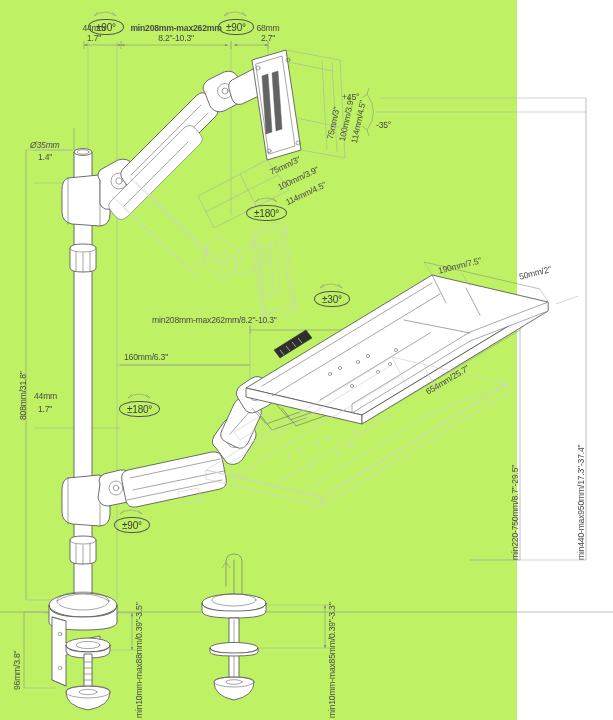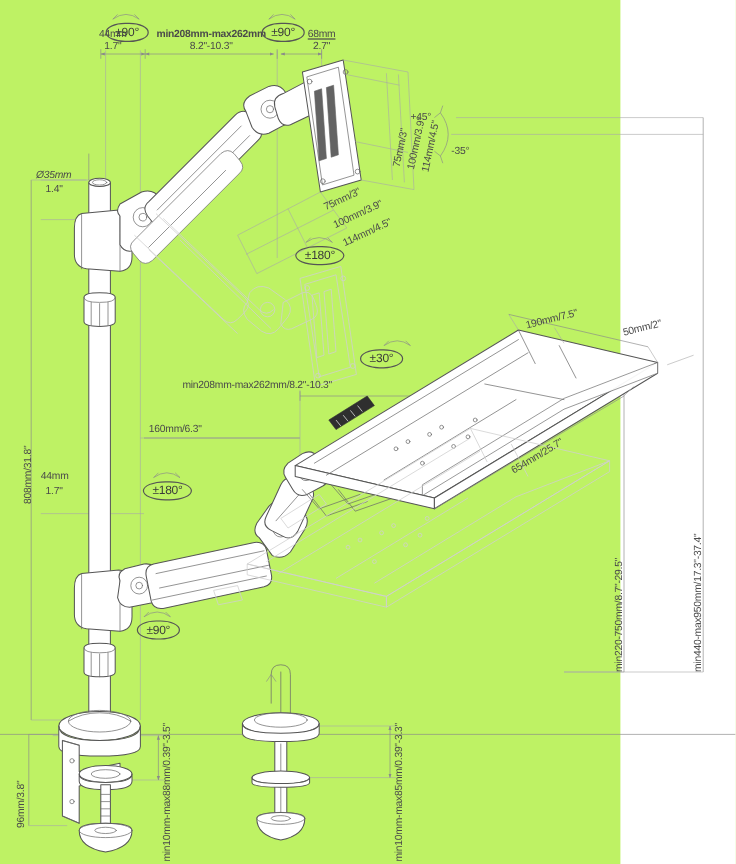--- a/index.html
+++ b/index.html
@@ -412,39 +412,39 @@
       <path d="M320,288 L324,284 M342,288 L338,284"></path>
     </g>
   </svg>
 
   <div class="lbl ctr" style="left:72px;top:23px;width:44px;">44mm</div>
   <div class="lbl ctr" style="left:72px;top:33px;width:44px;">1.7"</div>
 
   <div class="lbl ctr" style="left:114px;top:23px;width:124px;font-weight:bold;">min208mm-max262mm</div>
   <div class="lbl ctr" style="left:114px;top:33px;width:124px;">8.2"-10.3"</div>
 
-  <div class="lbl ctr" style="left:238px;top:23px;width:60px;text-decoration:underline;">68mm</div>
+  <div class="lbl ctr" style="left:238px;top:23px;width:60px;">68mm</div>
   <div class="lbl ctr" style="left:238px;top:33px;width:60px;">2.7"</div>
 
   <div class="badge" style="left:88px;top:19px;">
     <span class="ell">±90°</span>
   </div>
   <div class="badge" style="left:218px;top:19px;">
     <span class="ell">±90°</span>
   </div>
   <div class="badge" style="left:246px;top:205px;">
     <span class="ell">±180°</span>
   </div>
   <div class="badge" style="left:119px;top:401px;">
     <span class="ell">±180°</span>
   </div>
   <div class="badge" style="left:114px;top:517px;">
     <span class="ell">±90°</span>
   </div>
-  <div class="badge" style="left:300px;top:291px;">
+  <div class="badge" style="left:314px;top:291px;">
     <span class="ell">±30°</span>
   </div>
 
   <div class="lbl" style="left:30px;top:140px;font-style:italic;">Ø35mm</div>
   <div class="lbl" style="left:38px;top:152px;">1.4"</div>
 
   <div class="lbl vert" style="left:18px;top:420px;transform:rotate(-90deg);">808mm/31.8"</div>
 
   <div class="lbl" style="left:34px;top:391px;">44mm</div>
   <div class="lbl" style="left:38px;top:404px;">1.7"</div>

